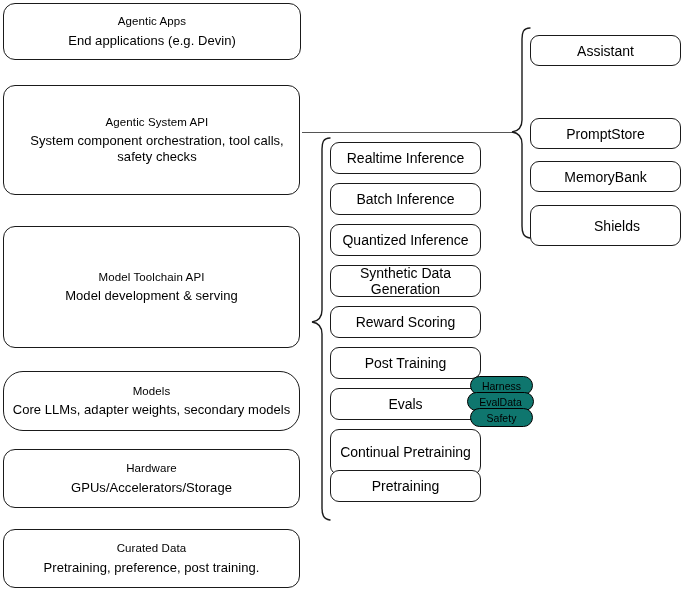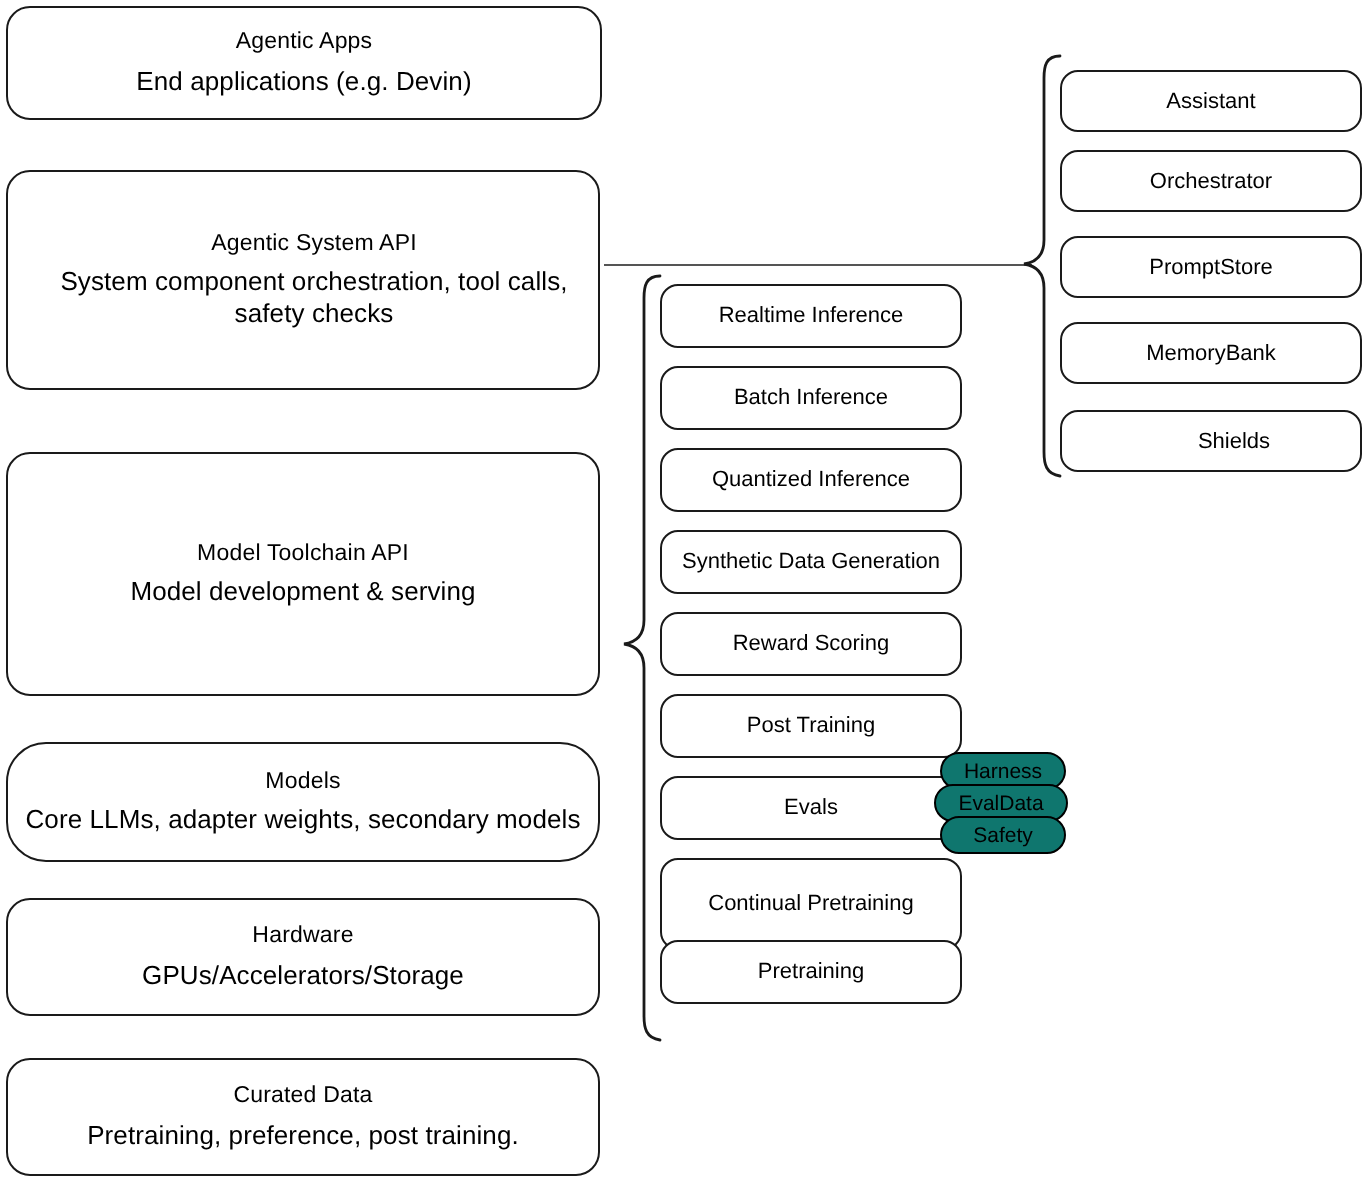--- a/index.html
+++ b/index.html
@@ -45,21 +45,21 @@
   }
   .chip {
     position: absolute;
     box-sizing: border-box;
     border: 1.3px solid #1a1a1a;
     border-radius: 9px;
     background: #ffffff;
     display: flex;
     align-items: center;
     justify-content: center;
-    font-size: 11px;
+    font-size: 14px;
     color: #000000;
     text-align: center;
   }
   .pill {
     position: absolute;
     box-sizing: border-box;
     border: 1.4px solid #000000;
     border-radius: 11px;
     background: #0f766e;
     display: flex;
@@ -167,26 +167,23 @@
   <div class="pill" style="left:467px; top:392px; width:67px; height:19px;">
     <span>EvalData</span>
   </div>
   <div class="pill" style="left:470px; top:408px; width:63px; height:19px;">
     <span>Safety</span>
   </div>
 
   <div class="chip" style="left:530px; top:35px; width:151px; height:31px;">
     <span>Assistant</span>
   </div>
-  <div class="chip" style="left:530px; top:75px; width:151px; height:31px;">
-    <span>Orchestrator</span>
-  </div>
   <div class="chip" style="left:530px; top:118px; width:151px; height:31px;">
     <span>PromptStore</span>
   </div>
   <div class="chip" style="left:530px; top:161px; width:151px; height:31px;">
     <span>MemoryBank</span>
   </div>
-  <div class="chip" style="left:530px; top:205px; width:151px; height:31px;padding-left:23px;">
+  <div class="chip" style="left:530px; top:205px; width:151px; height:41px;padding-left:23px;">
     <span>Shields</span>
   </div>
 
 </div>
 
 </body></html>

